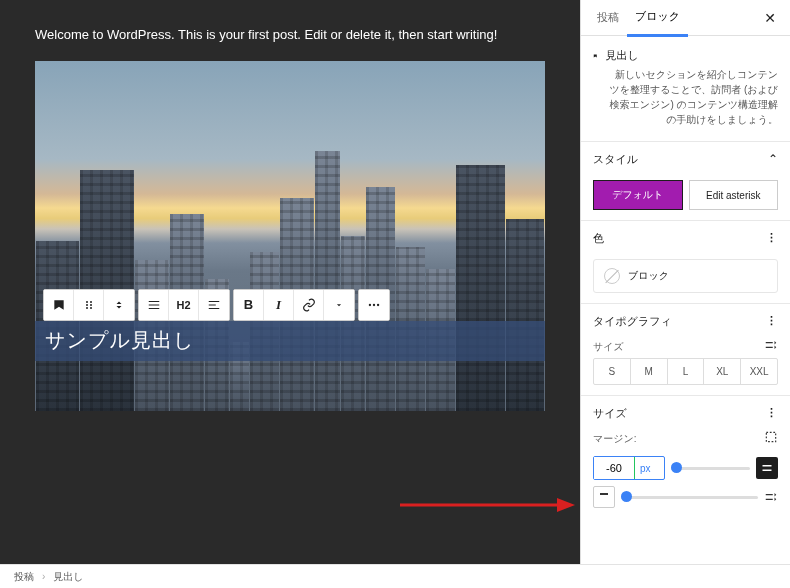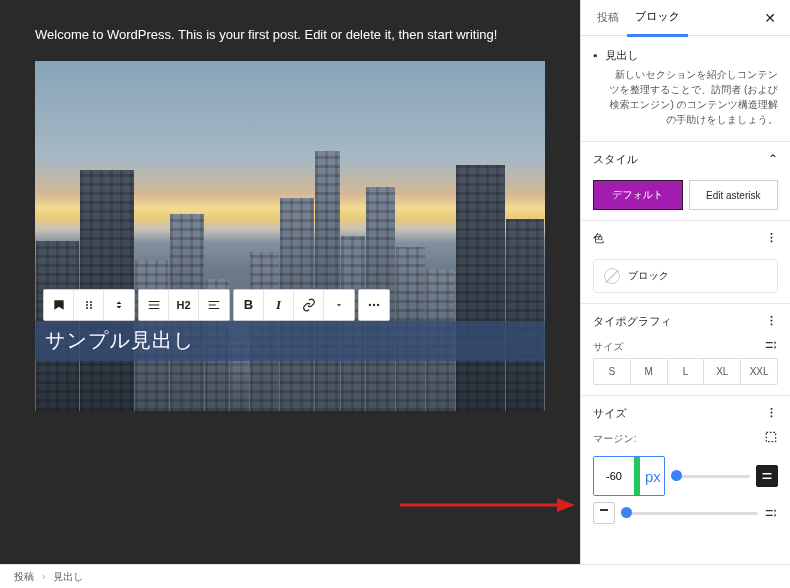--- a/index.html
+++ b/index.html
@@ -39,23 +39,23 @@
 .color-list { margin-top: 10px; border: 1px solid #e6e6e6; border-radius: 3px; }
 .color-row { display: flex; align-items: center; padding: 8px 10px; gap: 8px; border-bottom: 1px solid #eee; cursor: pointer; font-size: 10px; }
 .color-row:last-child { border-bottom: none; }
 .swatch { width: 16px; height: 16px; border-radius: 50%; border: 1px solid #ccc; position: relative; }
 .swatch::after { content:""; position:absolute; width:130%; height:1px; background:#bbb; top:50%; left:-15%; transform:rotate(-45deg); }
 .typo-sub { font-size: 10px; color: #666; margin: 8px 0 4px; }
 .size-tabs { display: flex; border: 1px solid #ddd; border-radius: 2px; }
 .size-tab { flex: 1; text-align: center; padding: 7px 0; font-size: 10px; cursor: pointer; border-right: 1px solid #ddd; color: #555; }
 .size-tab:last-child { border-right: none; }
 .margin-row { display: flex; align-items: center; gap: 6px; margin-top: 6px; }
-.margin-input-wrap { display: flex; border: 1.5px solid #3b82f6; border-radius: 2px; height: 40px; width: 72px; }
+.margin-input-wrap { display: flex; border: 1.5px solid #3b82f6; border-radius: 2px; height: 24px; width: 72px; }
 .margin-input { width: 40px; border: none; outline: none; text-align: center; font-size: 11px; padding: 0 2px; }
-.margin-unit { color: #3b82f6; font-size: 15px; display: flex; align-items: center; padding-right: 5px; border-left: 6px solid #22c55e; padding-left: 5px; }
+.margin-unit { color: #3b82f6; font-size: 10px; display: flex; align-items: center; padding-right: 5px; border-left: 1px solid #22c55e; padding-left: 5px; }
 .slider-wrap { flex: 1; position: relative; height: 18px; display: flex; align-items: center; }
 .slider-track { height: 3px; background: #ddd; flex: 1; border-radius: 2px; }
 .slider-thumb { position: absolute; width: 11px; height: 11px; border-radius: 50%; background: #3b82f6; top: 3px; }
 .sq-btn { width: 22px; height: 22px; background: #1e1e1e; color: #fff; display: flex; align-items: center; justify-content: center; font-size: 10px; cursor: pointer; border-radius: 2px; }
 .sq-btn.outline { background: #fff; color: #333; border: 1px solid #ccc; }
 .tiny-ico { width: 14px; height: 14px; cursor: pointer; }
 .dots { font-weight: 700; letter-spacing: 1px; cursor: pointer; }
 .footer { height: 24px; border-top: 1px solid #e3e3e3; display: flex; align-items: center; padding: 0 14px; font-size: 10px; color: #555; gap: 8px; }
 .footer .sep { color: #aaa; }
 </style>

